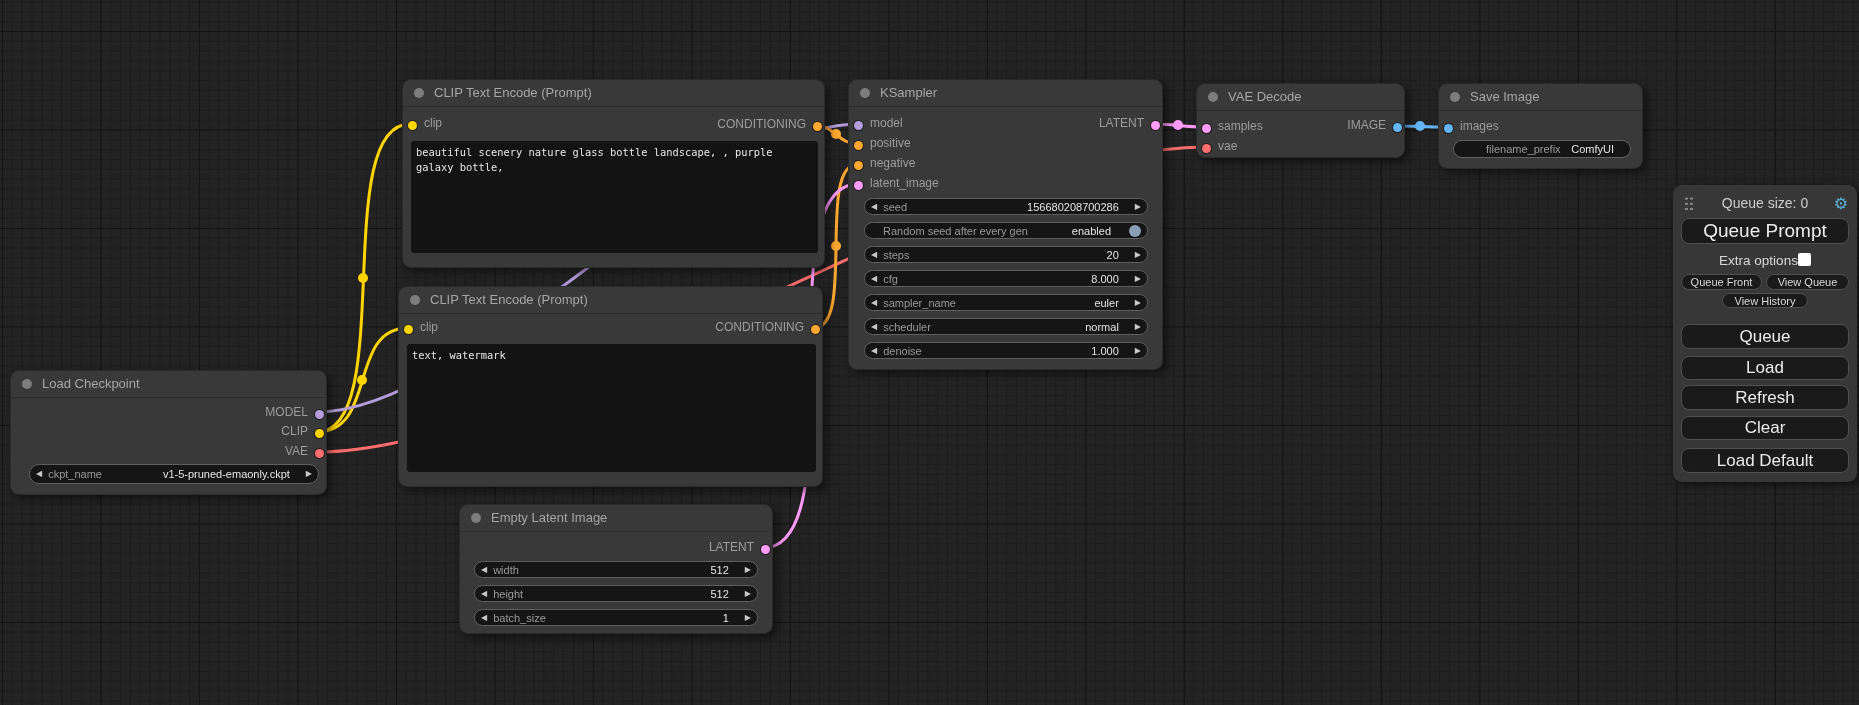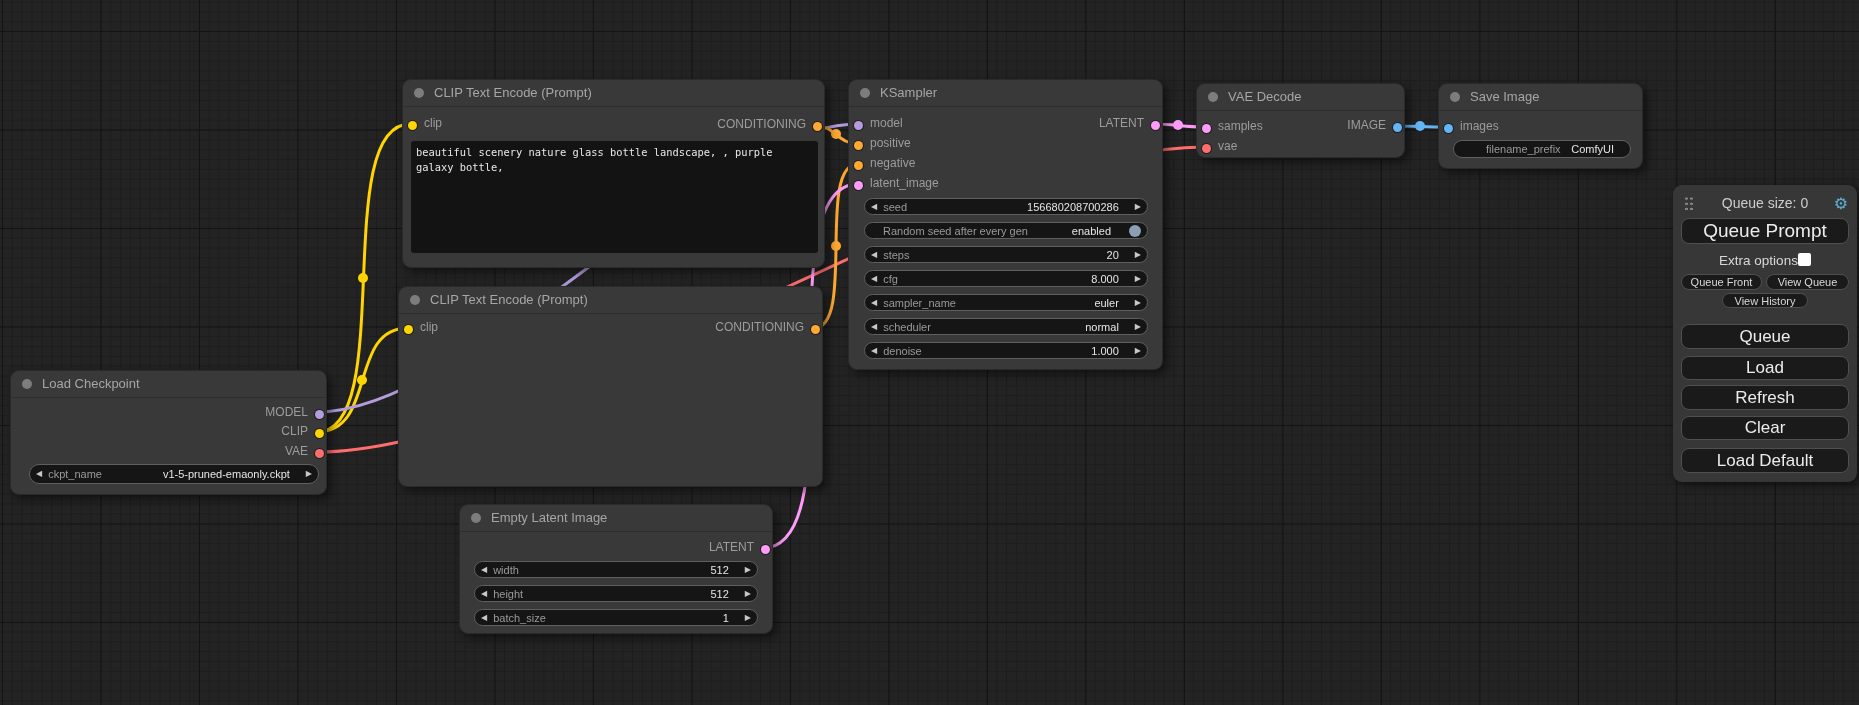--- a/index.html
+++ b/index.html
@@ -157,20 +157,21 @@
     <span>CLIP Text Encode (Prompt)</span>
   </div>
   <div class="port in" style="top:37px">
     <span class="dot" style="--c: #FFD500;"></span>
     <span class="plabel">clip</span>
   </div>
   <div class="port out" style="top:37px">
     <span class="dot" style="--c: #FFA931;"></span>
     <span class="plabel">CONDITIONING</span>
   </div>
+  <textarea class="prompt-text" style="left: 8px; top: 57px; width: 409px; height: 128px;" spellcheck="false">text, watermark</textarea>
 </div>
 
 <div class="node" style="left:459px;top:504px;width:314px;height:130px;">
   <div class="node-title">
     <span class="collapse-dot" style="--c: #7d7d7d;"></span>
     <span>Empty Latent Image</span>
   </div>
   <div class="port out" style="top:39px">
     <span class="dot" style="--c: #FF9CF9;"></span>
     <span class="plabel">LATENT</span>

